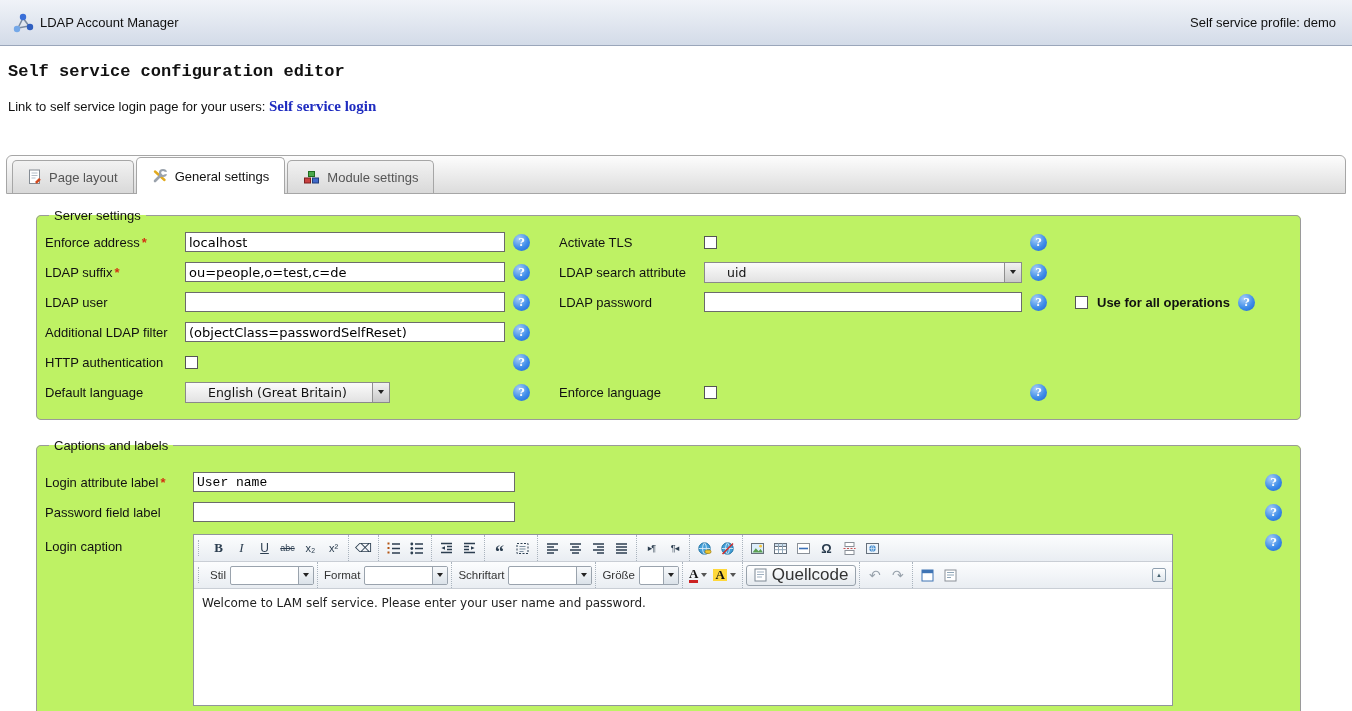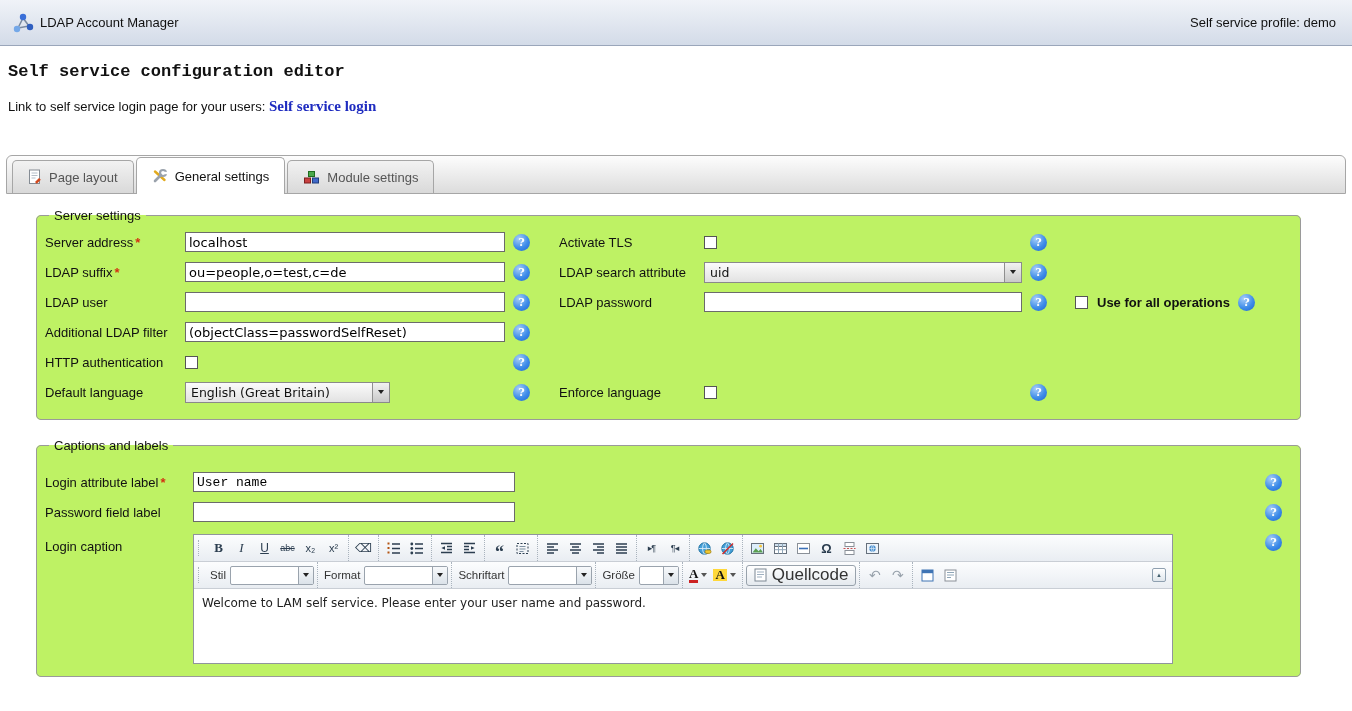--- a/index.html
+++ b/index.html
@@ -46,21 +46,21 @@
        font-family:"DejaVu Sans",sans-serif;font-size:13px;color:#000;}
 .help {flex:none;width:17px;height:17px;margin-left:8px;border-radius:50%;
        background:radial-gradient(circle at 35% 28%,#a8cef8,#3f8de9 55%,#1e62cf);
        color:#fff;font-size:11px;font-weight:bold;font-family:"DejaVu Serif",serif;
        display:inline-flex;align-items:center;justify-content:center;cursor:pointer;}
 .cb   {width:13px;height:13px;border:1px solid #555;background:#fff;display:inline-block;cursor:pointer;}
 .extra {display:flex;align-items:center;margin-left:28px;}
 .extra .xlab {margin-left:9px;font-weight:bold;}
 .sel  {height:21px;border:1px solid #8a8a8a;background:linear-gradient(#fbfbfb,#e2e2e2);
        display:inline-flex;align-items:stretch;cursor:pointer;}
-.sel .txt {padding:2px 5px 0 5px;font-family:"DejaVu Sans",sans-serif;font-size:12.5px;
+.sel .txt {padding:2px 5px 0 22px;font-family:"DejaVu Sans",sans-serif;font-size:12.5px;
            white-space:nowrap;overflow:hidden;flex:1;}
 .sel .arr {width:17px;border-left:1px solid #8f8f8f;background:linear-gradient(#f2f2f2,#c9c9c9);
            display:flex;align-items:center;justify-content:center;flex:none;}
 .tri  {width:0;height:0;border-left:3.5px solid transparent;border-right:3.5px solid transparent;
        border-top:4.5px solid #222;}
 .sel.w-attr {width:320px;}
 .sel.w-lang {width:205px;}
 
 
 .crow {display:flex;align-items:center;margin-top:10px;}
@@ -104,21 +104,21 @@
 .colA {font-weight:bold;font-family:"Liberation Serif",serif;font-size:13px;line-height:12px;}
 .colA.txtcol {border-bottom:3px solid #cc2222;}
 .colA.bgcol  {background:#ffd83a;padding:0 2px;}
 .colbtn .tri {margin-left:3px;border-top-color:#555;}
 .srcbtn {display:inline-flex;align-items:center;gap:5px;height:21px;padding:0 7px;
          border:1px solid #98a2ac;border-radius:3px;background:linear-gradient(#fff,#e4e9ee);
          font-size:17px;color:#333;cursor:pointer;}
 .collapse {margin-left:auto;margin-right:2px;width:14px;height:14px;border:1px solid #8fa0b0;
            border-radius:2px;background:linear-gradient(#fff,#dfe6ec);color:#44606e;
            font-size:6px;display:inline-flex;align-items:center;justify-content:center;cursor:pointer;}
-.canvas {height:74px;background:#fff;padding:7px 8px;font-family:"DejaVu Sans",sans-serif;
+.canvas {height:116px;background:#fff;padding:7px 8px;font-family:"DejaVu Sans",sans-serif;
          font-size:12px;color:#222;cursor:text;}
 </style>
 </head>
 <body>
 
 <div class="hdr">
   <div class="hdr-left">
     <svg width="26" height="26" viewBox="0 0 26 26">
       <g stroke="#7a8aa0" stroke-width="1.5">
         <line x1="8" y1="18" x2="13" y2="8"></line>
@@ -165,21 +165,21 @@
       <rect x="9.5" y="8" width="6" height="5" fill="#4068c8" stroke="#1f3c7c"></rect>
     </svg>
     <span>Module settings</span>
   </div>
 </div>
 
 <fieldset class="box">
   <legend>Server settings</legend>
 
   <div class="srow">
-    <span class="lab"><span>Server address</span><span class="req">*</span></span>
+    <span class="lab"><span>Enforce address</span><span class="req">*</span></span>
     <span class="c1">
         <input class="inp" value="localhost" style="">
       </span>
     <span class="help">?</span>
     <span class="lab2">Activate TLS</span>
     <span class="c2">
         <span class="cb"></span>
       </span>
     <span class="help">?</span>
   </div>

